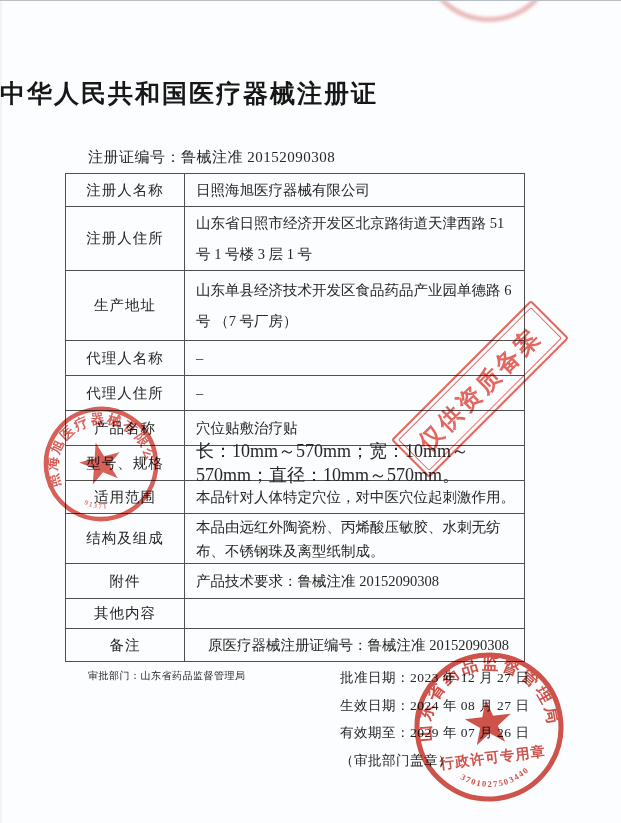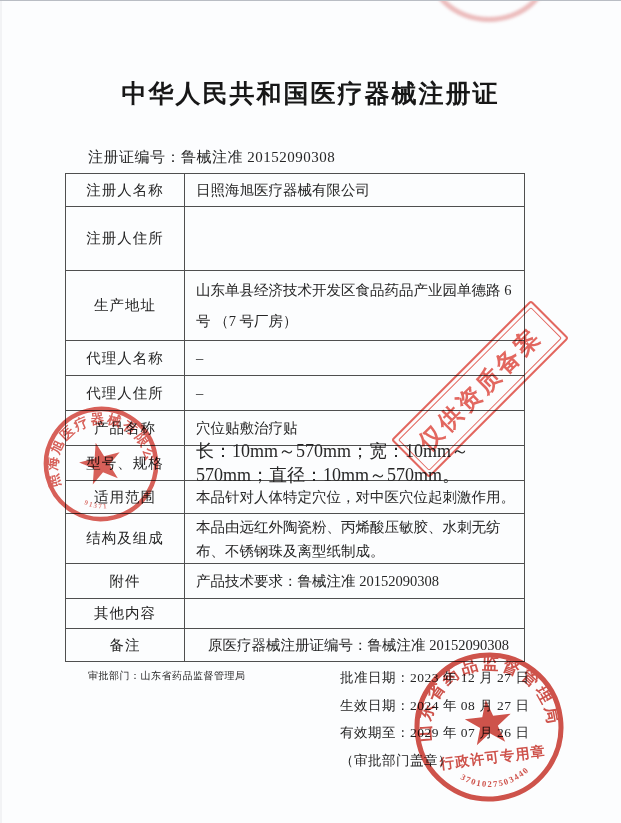--- a/index.html
+++ b/index.html
@@ -9,21 +9,21 @@
     margin:0 auto;
     background:#fcfdfe;
     border-top:1px solid #b9bdc4;
     box-shadow:inset 2px 0 0 #f2f3f5;
     overflow:hidden;
     font-family:"Liberation Serif","DejaVu Serif",serif;
     color:#262626;
   }
   .doc-title{
     position:absolute;top:76px;left:0;width:100%;
-    text-align:center;font-size:25px;font-weight:bold;
+    font-size:25px;font-weight:bold;
     letter-spacing:2px;color:#171717;
   }
   .reg-no{
     position:absolute;top:147px;left:88px;
     font-size:15px;letter-spacing:.5px;text-align:center;
   }
   
   .cert-table{
     position:absolute;left:65px;top:172px;width:460px;
     border:1px solid #4f4f4f;border-bottom:none;
@@ -86,20 +86,21 @@
 
   <div class="reg-no">注册证编号：鲁械注准 20152090308</div>
 
   <div class="cert-table">
     <div class="trow rh33">
       <div class="tlabel">注册人名称</div>
       <div class="tvalue">日照海旭医疗器械有限公司</div>
     </div>
     <div class="trow rh64">
       <div class="tlabel">注册人住所</div>
+      <div class="tvalue two">山东省日照市经济开发区北京路街道天津西路 51 号 1 号楼 3 层 1 号</div>
     </div>
     <div class="trow rh70">
       <div class="tlabel">生产地址</div>
       <div class="tvalue two">山东单县经济技术开发区食品药品产业园单德路 6 号 （7 号厂房）</div>
     </div>
     <div class="trow rh35">
       <div class="tlabel">代理人名称</div>
       <div class="tvalue">–</div>
     </div>
     <div class="trow rh35">

